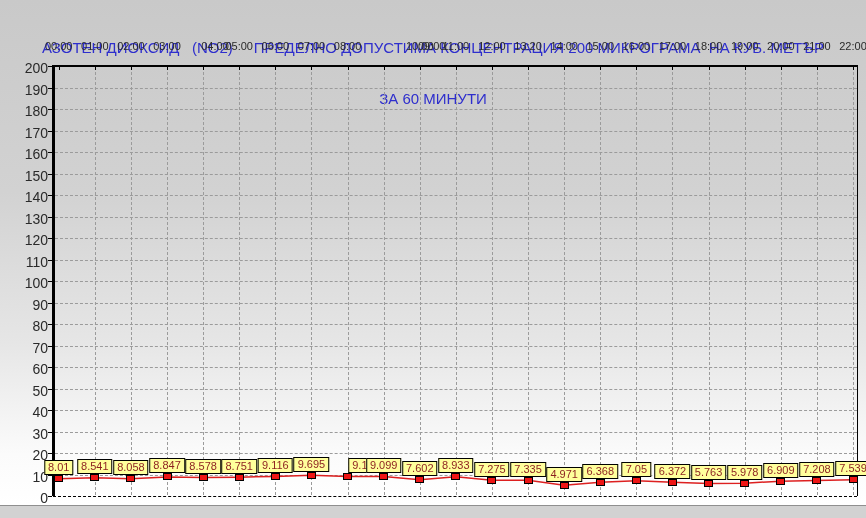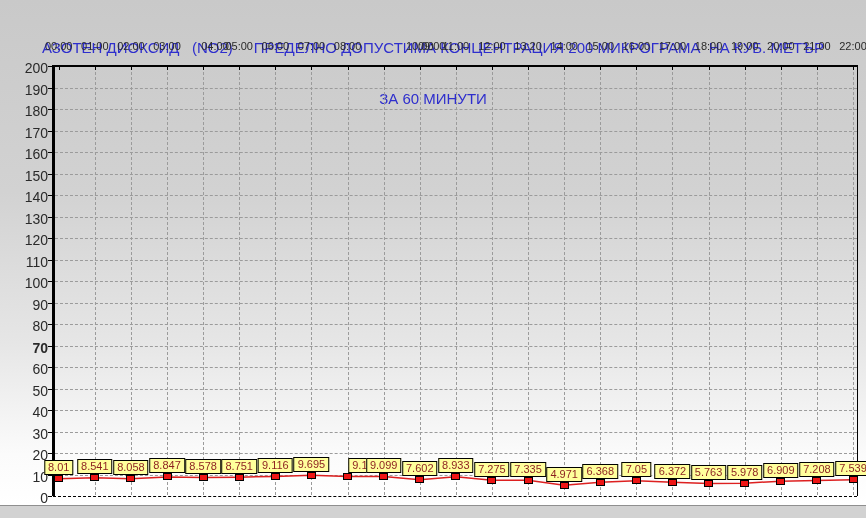--- a/index.html
+++ b/index.html
@@ -69,21 +69,21 @@
       <div class="hgrid" style="left: 55px; top: 410px; width: 802px;"></div>
       <div class="ylabel" style="top: 404px;">40</div>
       <div class="ytick" style="left: 48px; top: 410px;"></div>
       <div class="hgrid" style="left: 55px; top: 388.5px; width: 802px;"></div>
       <div class="ylabel" style="top: 382.5px;">50</div>
       <div class="ytick" style="left: 48px; top: 388.5px;"></div>
       <div class="hgrid" style="left: 55px; top: 367px; width: 802px;"></div>
       <div class="ylabel" style="top: 361px;">60</div>
       <div class="ytick" style="left: 48px; top: 367px;"></div>
       <div class="hgrid" style="left: 55px; top: 345.5px; width: 802px;"></div>
-      <div class="ylabel" style="top: 339.5px; font-weight: bold;">70</div>
+      <div class="ylabel" style="top: 339.5px;">70</div>
       <div class="ytick" style="left: 48px; top: 345.5px;"></div>
       <div class="hgrid" style="left: 55px; top: 324px; width: 802px;"></div>
       <div class="ylabel" style="top: 318px;">80</div>
       <div class="ytick" style="left: 48px; top: 324px;"></div>
       <div class="hgrid" style="left: 55px; top: 302.5px; width: 802px;"></div>
       <div class="ylabel" style="top: 296.5px;">90</div>
       <div class="ytick" style="left: 48px; top: 302.5px;"></div>
       <div class="hgrid" style="left: 55px; top: 281px; width: 802px;"></div>
       <div class="ylabel" style="top: 275px;">100</div>
       <div class="ytick" style="left: 48px; top: 281px;"></div>

